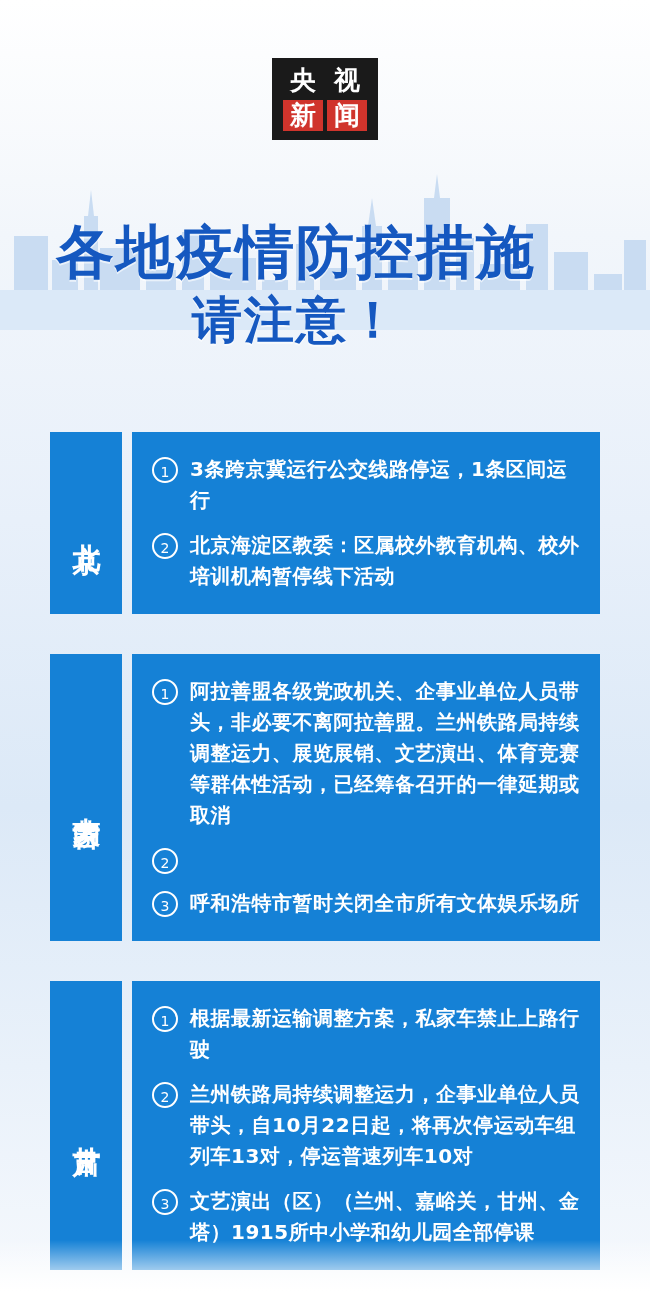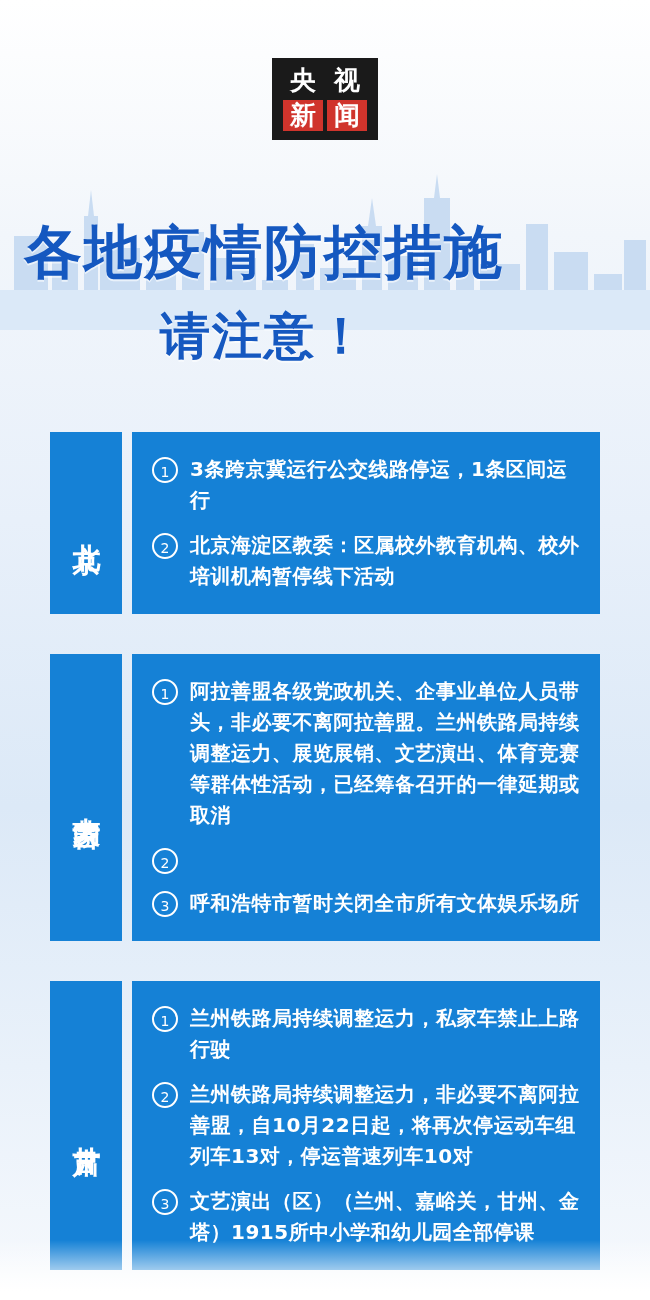--- a/index.html
+++ b/index.html
@@ -66,37 +66,37 @@
   }
 
   
   .headline {
     position: absolute;
     top: 216px;
     left: 0;
     width: 528px;
     text-align: center;
     color: #1558c0;
+    padding-left: 32px;
   }
   .headline .l1 {
     font-size: 58px;
     line-height: 72px;
     font-weight: 700;
     letter-spacing: 2px;
     font-family: "DejaVu Sans", "Liberation Sans", sans-serif;
     text-shadow: 0 2px 0 rgba(255,255,255,0.6);
   }
   .headline .l2 {
     font-size: 50px;
     line-height: 64px;
     font-weight: 700;
     letter-spacing: 2px;
     font-family: "DejaVu Sans", "Liberation Sans", sans-serif;
     text-shadow: 0 2px 0 rgba(255,255,255,0.6);
-    margin-top: 16px;
   }
 
   
   .sections {
     position: absolute;
     top: 432px;
     left: 50px;
     width: 550px;
   }
   .section {
@@ -259,25 +259,25 @@
       </div>
     </div>
 
     <div class="section">
       <div class="region">
         <span class="region-label">甘肃</span>
       </div>
       <div class="panel">
         <div class="item">
           <div class="num">1</div>
-          <div class="txt">兰州铁路局持续调整运力，私家车禁止上路行驶</div>
+          <div class="txt">根据最新运输调整方案，私家车禁止上路行驶</div>
         </div>
         <div class="item">
           <div class="num">2</div>
-          <div class="txt">兰州铁路局持续调整运力，非必要不离阿拉善盟，自10月22日起，将再次停运动车组列车13对，停运普速列车10对</div>
+          <div class="txt">兰州铁路局持续调整运力，企事业单位人员带头，自10月22日起，将再次停运动车组列车13对，停运普速列车10对</div>
         </div>
         <div class="item">
           <div class="num">3</div>
           <div class="txt">文艺演出（区）（兰州、嘉峪关，甘州、金塔）1915所中小学和幼儿园全部停课</div>
         </div>
       </div>
     </div>
 
   </div>
 

